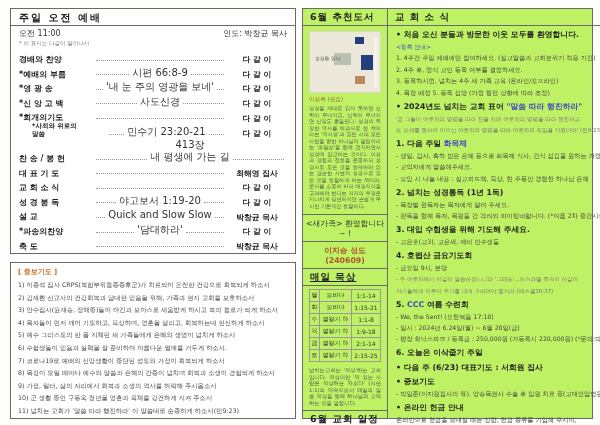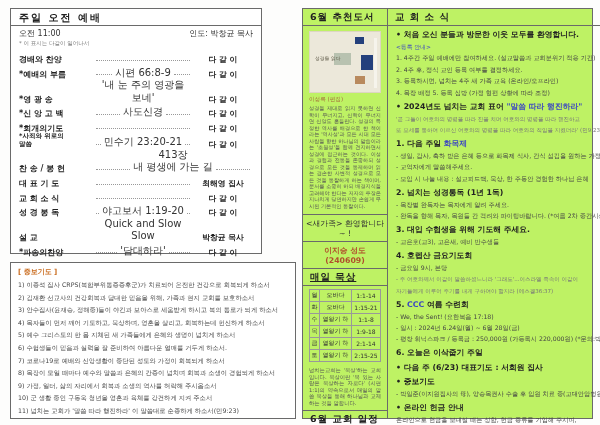--- a/index.html
+++ b/index.html
@@ -1,30 +1,30 @@
 <!DOCTYPE html>
 <html lang="ko"><head>
 <meta charset="utf-8">
 <style>
   * { margin:0; padding:0; box-sizing:border-box; }
   html,body { width:600px; height:425px; }
   body { font-family:"DejaVu Sans", sans-serif; background:#fbfbfa; color:#333; }
   .page { position:relative; width:600px; height:425px; background:#fdfdfc; overflow:hidden; }
 
   
-  .worship-box { position:absolute; left:10px; top:8px; width:252px; height:246px;
+  .worship-box { position:absolute; left:10px; top:8px; width:286px; height:246px;
                  border:1px solid #6a6a6a; background:#fff; }
   .w-header { border-bottom:1px solid #6a6a6a; padding:2px 8px; font-size:10px; font-weight:bold;
               letter-spacing:2px; color:#222; height:17px; }
   .w-sub { display:flex; justify-content:space-between; padding:2px 8px 0 8px; font-size:8px; color:#333; }
   .w-note { padding:1px 8px 2px 8px; font-size:5.5px; color:#777; }
   .w-rows { padding:1px 8px; }
   .w-row { display:flex; align-items:flex-end; min-height:14.6px; font-size:8px; }
   .w-item { width:74px; font-weight:bold; white-space:pre-line; color:#222; flex-shrink:0; line-height:1.2; }
-  .w-item.small { font-size:6.5px; }
+  .w-item.small { font-size:6.5px;margin-left:13px; }
   .leader { flex:1; border-bottom:1px dotted #999; height:45%; margin:0 3px 4px 3px; }
   .w-center { text-align:center; white-space:pre-line; color:#333; line-height:1.25; font-size:10px; }
   .w-right { width:60px; text-align:center; font-weight:bold; white-space:pre-line; color:#222;
              flex-shrink:0; line-height:1.2; font-size:7.8px; }
 
   
   .prayer-box { position:absolute; left:10px; top:262px; width:286px; height:157px;
                 border:1px solid #6a6a6a; background:#fff; padding:4px 7px; }
   .p-title { color:#c96a1b; font-size:7px; font-weight:bold; margin-bottom:2px; }
   .p-line { font-size:6.3px; color:#444; line-height:12.6px; white-space:nowrap; overflow:hidden; }

